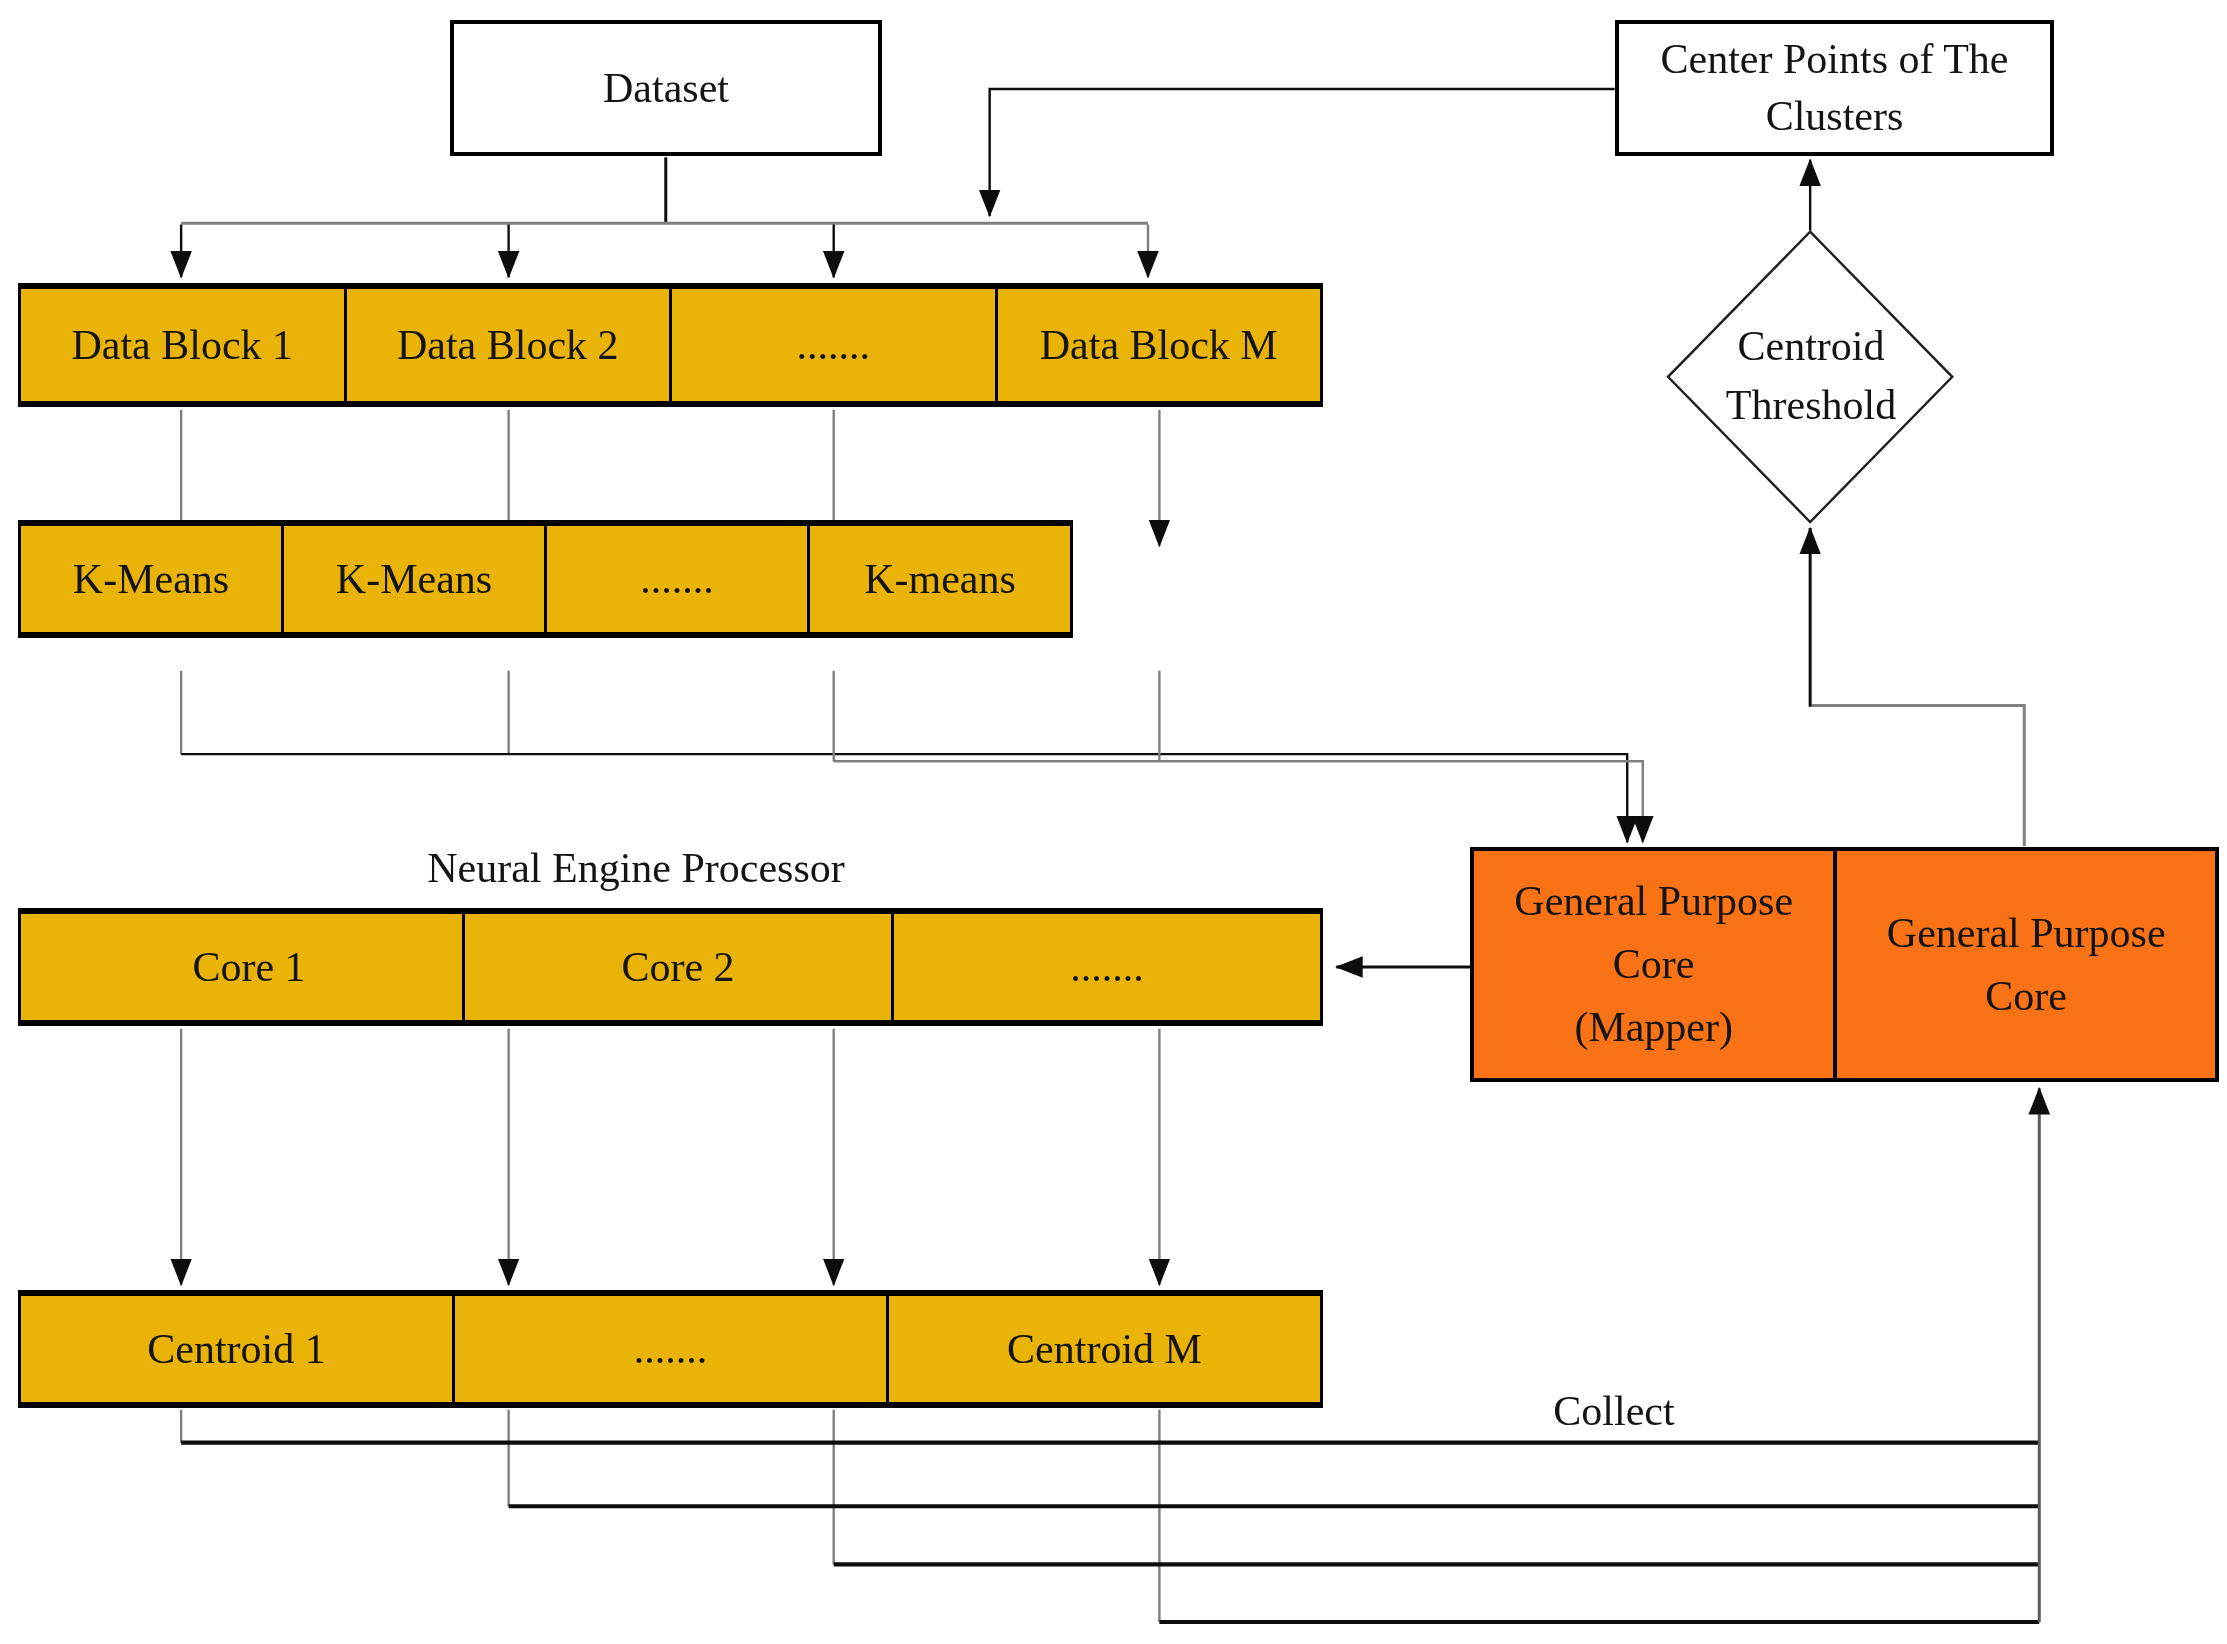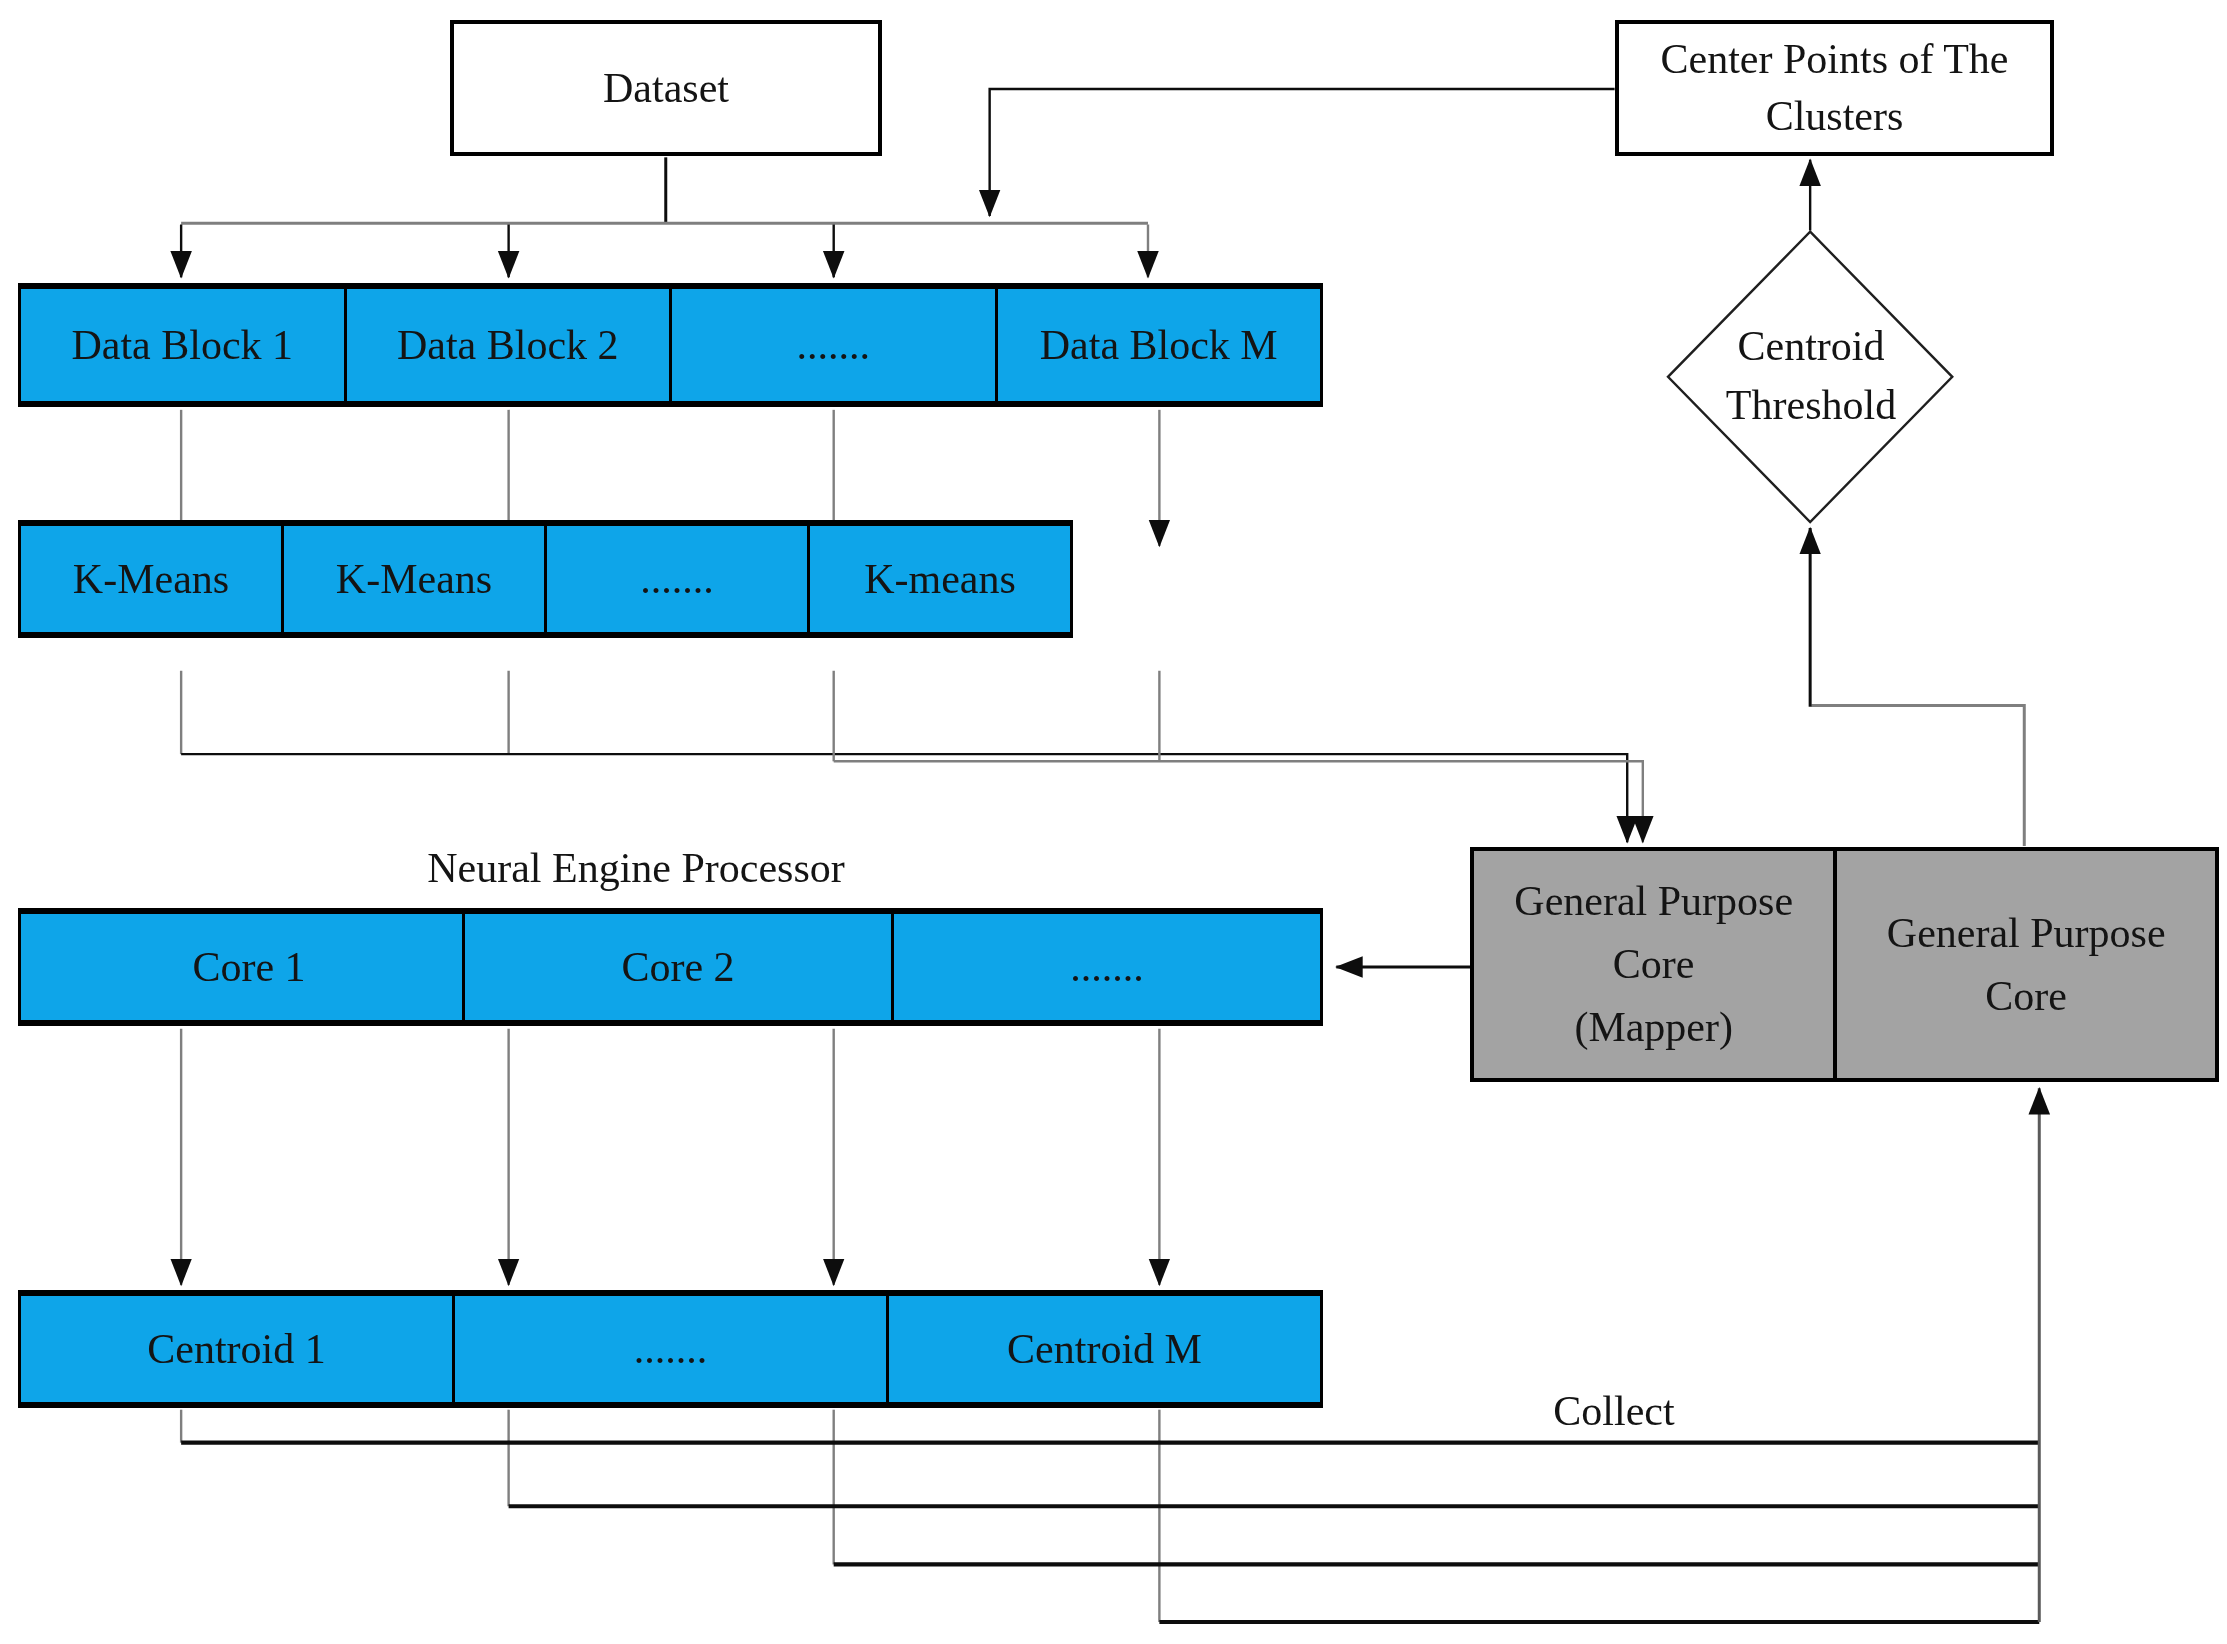--- a/index.html
+++ b/index.html
@@ -19,36 +19,36 @@
     border:4.8px solid #000000;
     display:flex;align-items:center;justify-content:center;
     text-align:center;
     font-size:42px;
     line-height:1.35;
   }
   .multiline{white-space:pre-line;}
   .row{
     position:absolute;
     box-sizing:border-box;
-    background:#0ea5e9;
+    background:#eab308;
     border:6px solid #000000;
     border-left-width:3.6px;border-right-width:3.6px;
     display:flex;flex-direction:row;align-items:stretch;
   }
   .cell{
     flex:1 1 25%;
     display:flex;align-items:center;justify-content:center;
     text-align:center;
     font-size:42px;
   }
   .cell + .cell{border-left:3px solid #000000;}
   .gpc{
     position:absolute;
     box-sizing:border-box;
-    background:#a3a3a3;
+    background:#f97316;
     border:4.8px solid #000000;
     display:flex;flex-direction:row;align-items:stretch;
   }
   .gpc-cell{
     display:flex;align-items:center;justify-content:center;
     text-align:center;
     font-size:42px;
     line-height:1.5;
   }
   .gpc-cell + .gpc-cell{border-left:4.2px solid #000000;}

